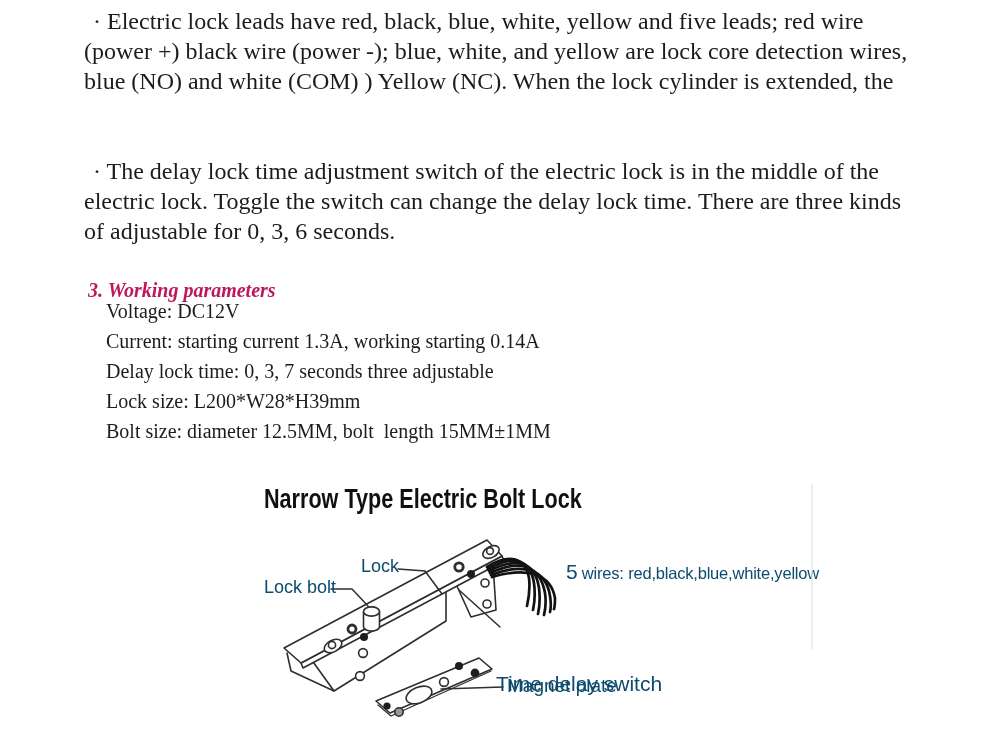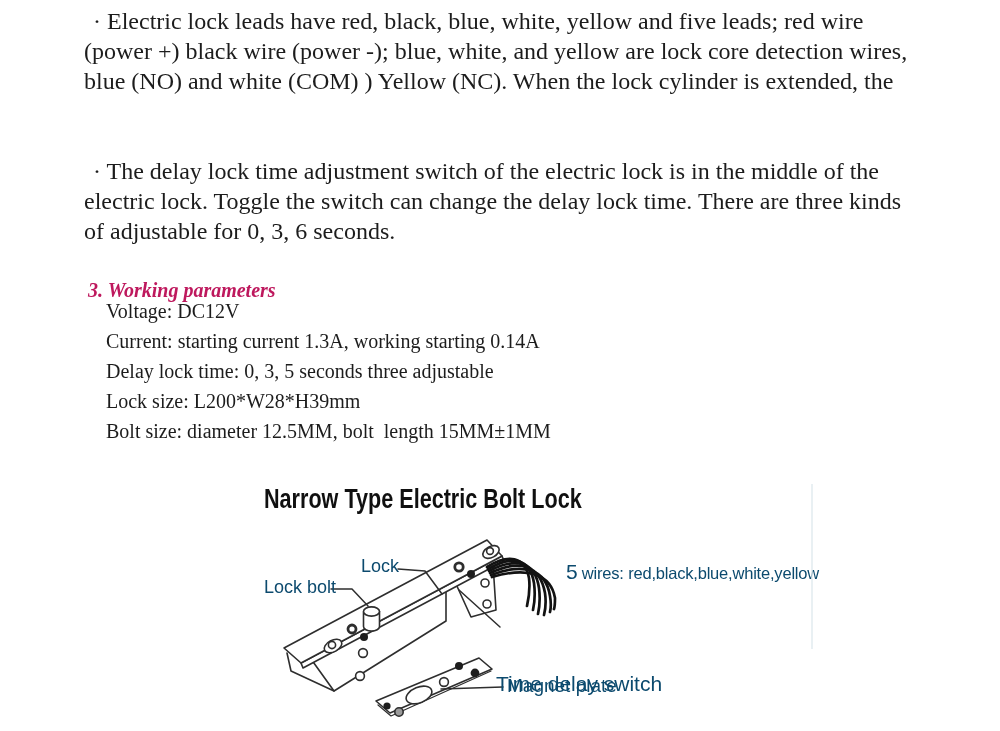--- a/index.html
+++ b/index.html
@@ -60,21 +60,21 @@
   <div class="para p2">
     <div class="tline indent">· The delay lock time adjustment switch of the electric lock is in the middle of the</div>
     <div class="tline">electric lock. Toggle the switch can change the delay lock time. There are three kinds</div>
     <div class="tline">of adjustable for 0, 3, 6 seconds.</div>
   </div>
 
   <div class="heading">3. Working parameters</div>
   <div class="params">
     <div class="tline">Voltage: DC12V</div>
     <div class="tline">Current: starting current 1.3A, working starting 0.14A</div>
-    <div class="tline">Delay lock time: 0, 3, 5 seconds three adjustable</div>
+    <div class="tline">Delay lock time: 0, 3, 7 seconds three adjustable</div>
     <div class="tline">Lock size: L200*W28*H39mm</div>
     <div class="tline">Bolt size: diameter 12.5MM, bolt  length 15MM±1MM</div>
   </div>
 
   <div class="diagram-title">Narrow Type Electric Bolt Lock</div>
 
   <svg class="overlay" width="1000" height="731" viewBox="0 0 1000 731" aria-hidden="true">
     <g stroke="#2e2e2e" stroke-width="1.6" fill="none" stroke-linejoin="round" stroke-linecap="round">
 
       <g>

